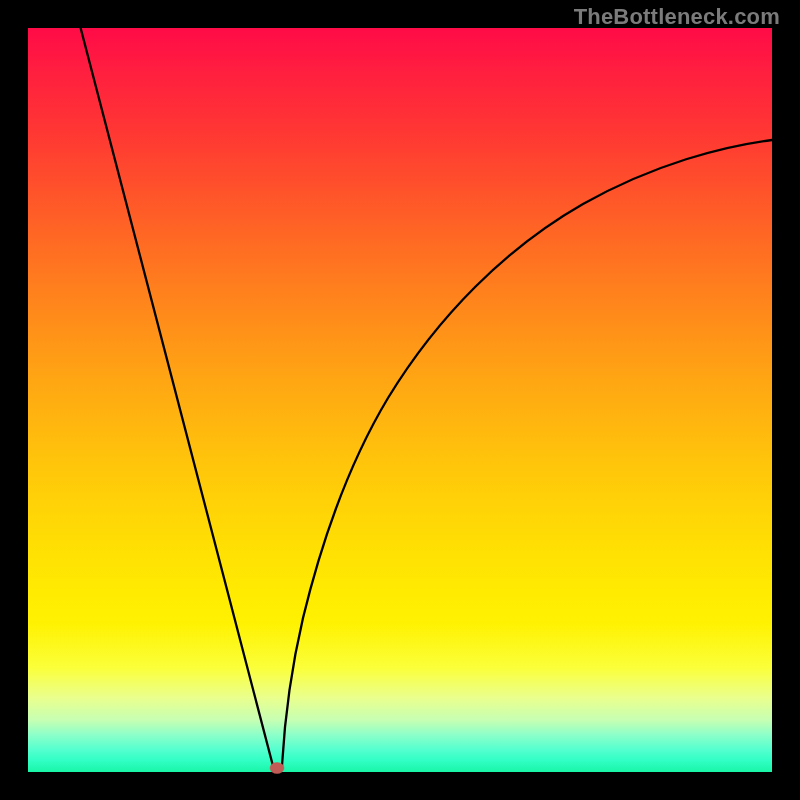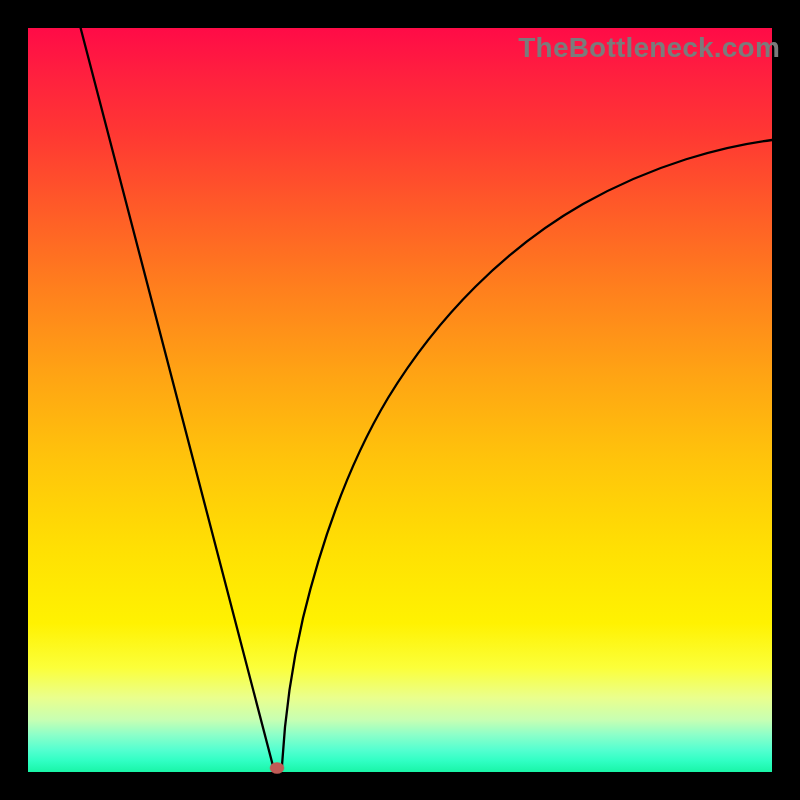--- a/index.html
+++ b/index.html
@@ -15,25 +15,24 @@
     position: relative;
     width: 800px;
     height: 800px;
     background: #000;
   }
   .watermark {
     position: absolute;
     top: 4px;
     right: 20px;
     color: #7b7b7b;
-    font-size: 28px;
+    font-size: 22px;
     font-weight: 600;
     letter-spacing: 0.2px;
     z-index: 5;
-    margin-top: 28px;
   }
   .plot {
     position: absolute;
     left: 28px;
     top: 28px;
     width: 744px;
     height: 744px;
     background: linear-gradient(to bottom,
       #ff0b47 0%,
       #ff1f3f 6%,

